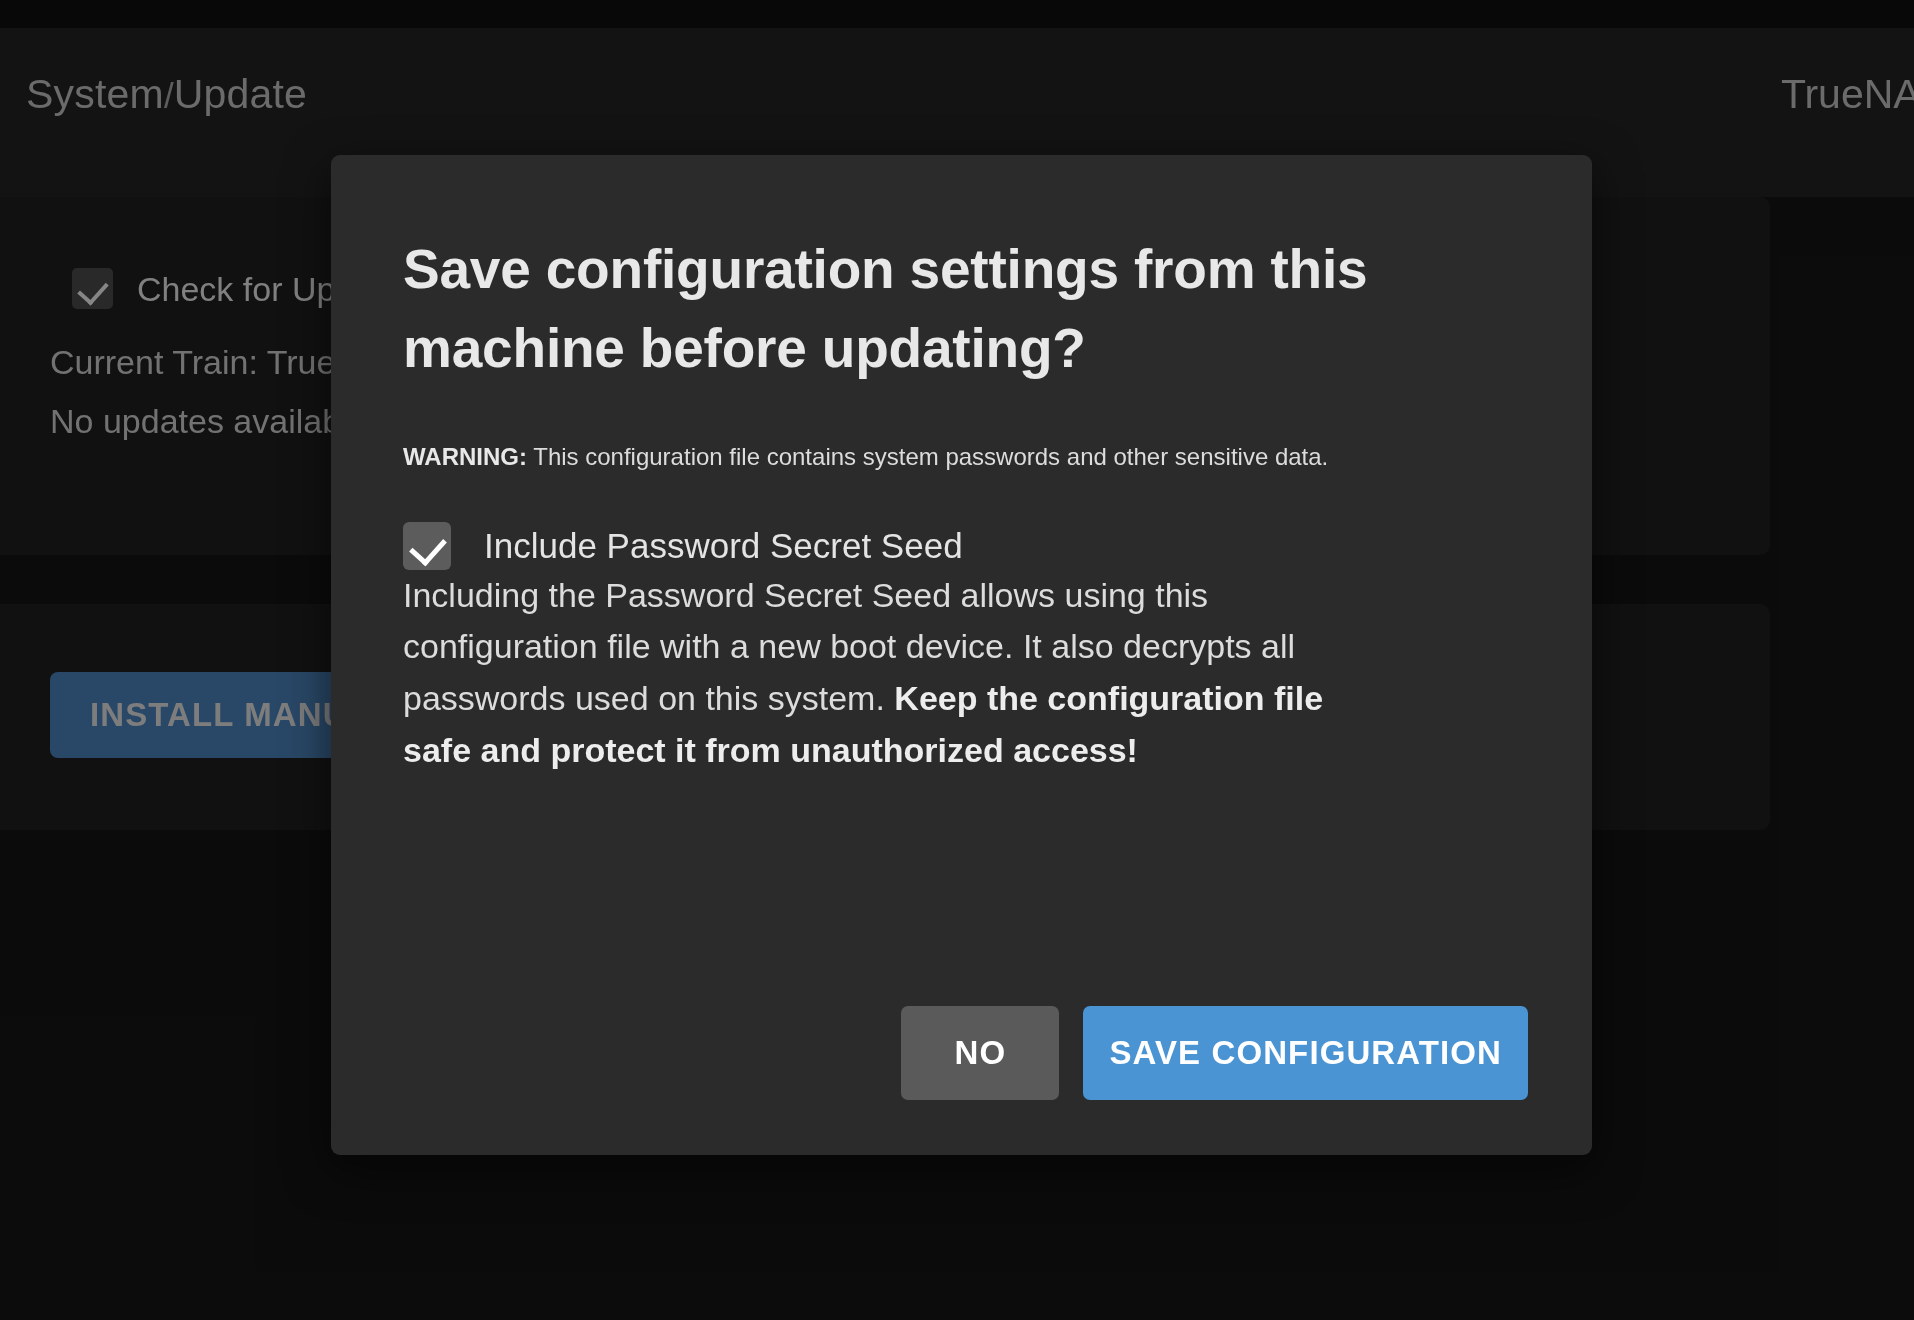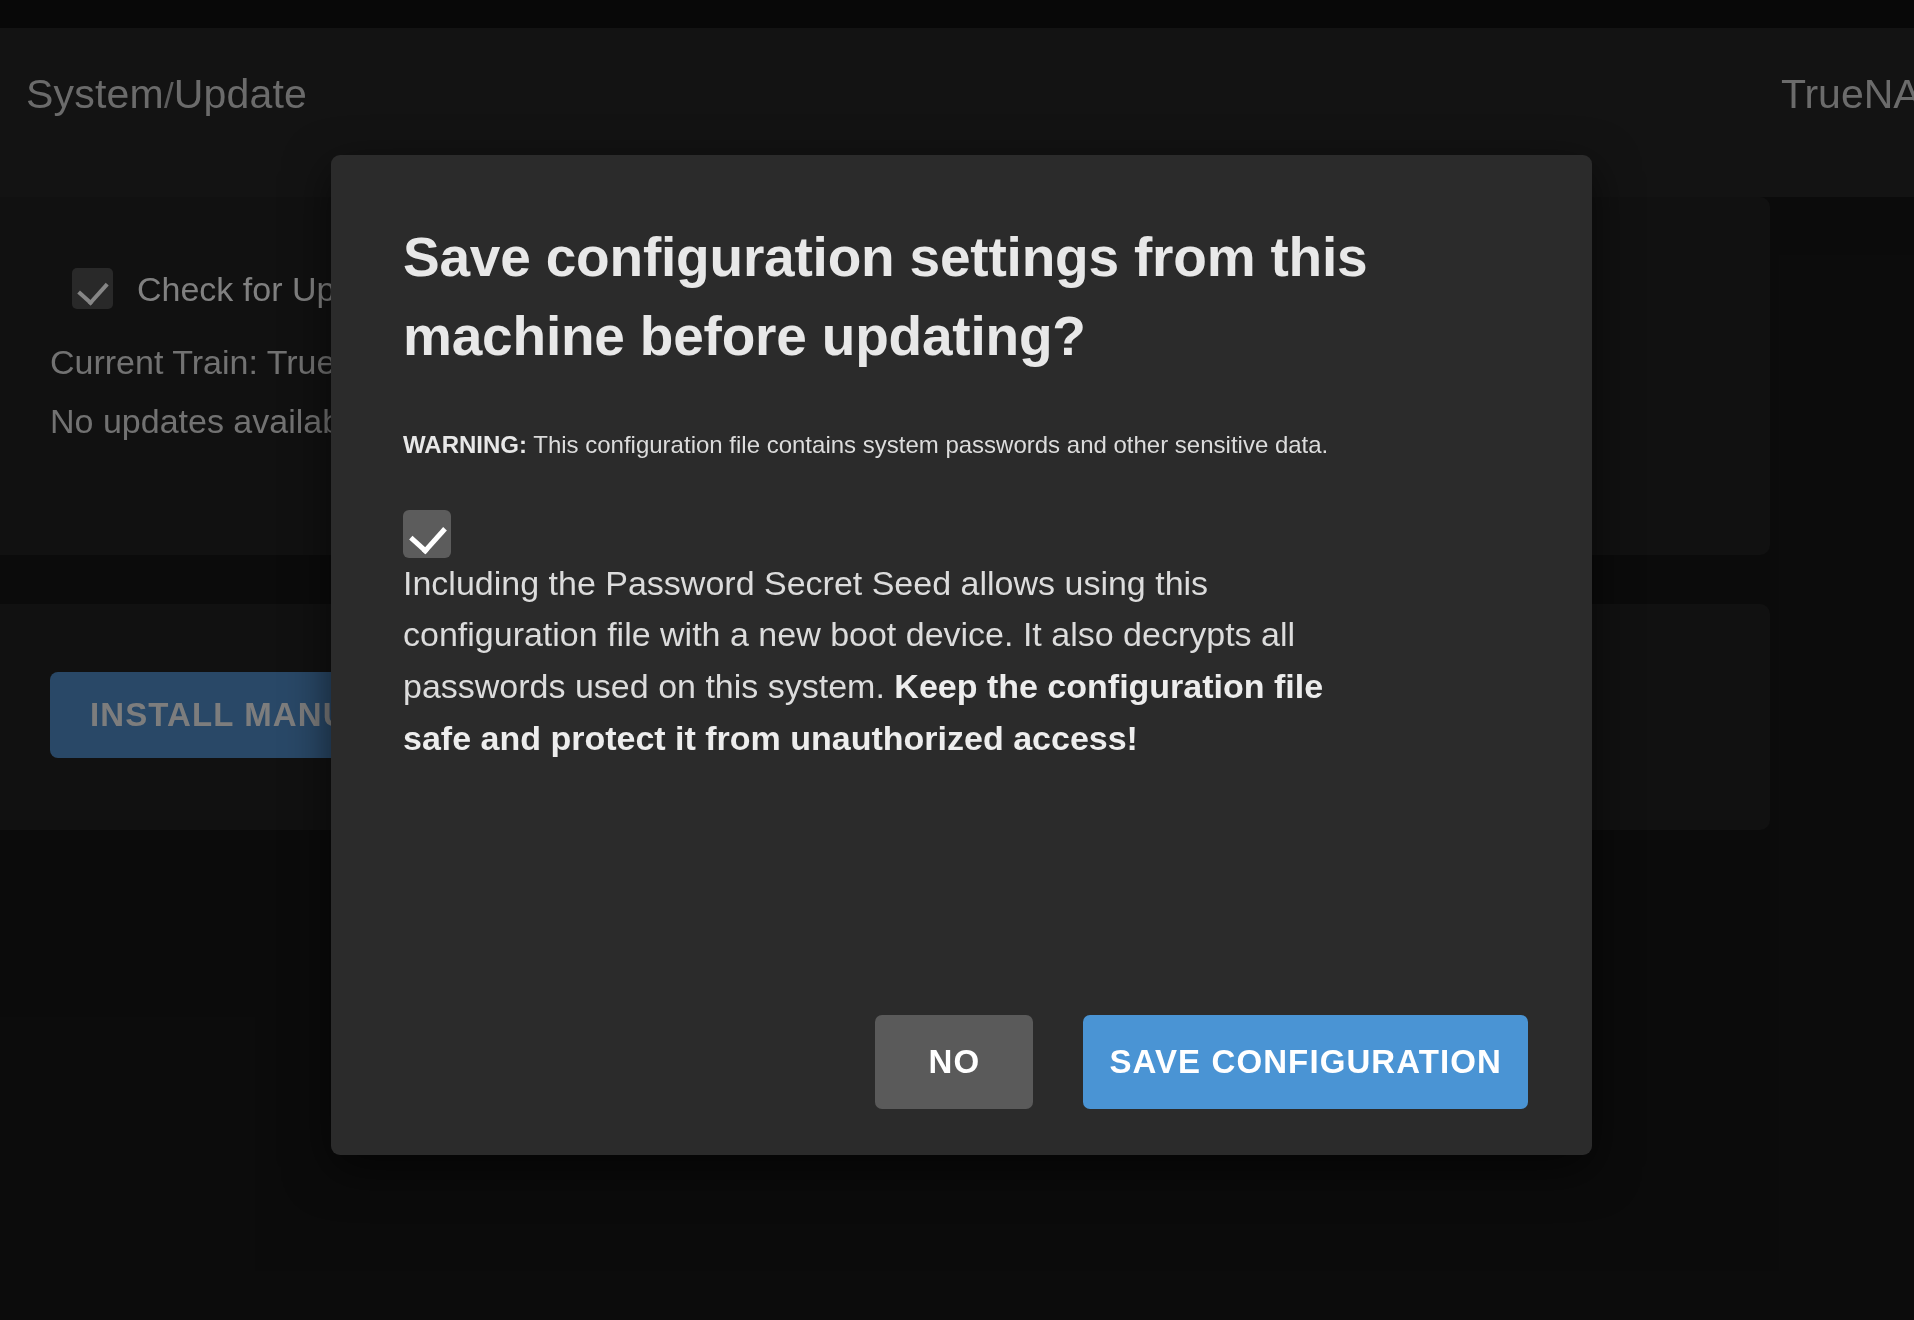--- a/index.html
+++ b/index.html
@@ -152,21 +152,21 @@
     width: 1261px;
     height: 1000px;
     background: #2b2b2b;
     border-radius: 9px;
     box-shadow: 0 14px 46px rgba(0,0,0,0.58);
     overflow: hidden;
   }
 
   .dialog-inner {
     position: absolute;
-    left: 72px; top: 63px;
+    left: 72px; top: 75px;
     right: 64px;
   }
 
   .dialog-title {
     font-size: 55px;
     font-weight: 700;
     color: #e8e8e8;
     line-height: 1.43;
     letter-spacing: -0.2px;
     max-width: 1010px;
@@ -214,24 +214,24 @@
   .dialog-body {
     font-size: 34px;
     color: #dcdcdc;
     line-height: 1.52;
     max-width: 930px;
   }
   .dialog-body b { font-weight: 700; color: #ededed; }
 
   .dialog-actions {
     position: absolute;
-    right: 64px; bottom: 46px;
+    right: 64px; bottom: 55px;
     display: flex;
     align-items: flex-end;
-    gap: 50px;
+    gap: 24px;
   }
   .btn {
     border: none;
     border-radius: 7px;
     font-family: "Liberation Sans", sans-serif;
     font-size: 33px;
     font-weight: 700;
     letter-spacing: 1.1px;
     height: 94px;
     cursor: pointer;
@@ -287,20 +287,21 @@
     <div class="dialog-inner">
 
       <div class="dialog-title">Save configuration settings from this machine before updating?</div>
 
       <div class="dialog-warning">
         <b>WARNING:</b><span> This configuration file contains system passwords and other sensitive data.</span>
       </div>
 
       <div class="dialog-check-row">
         <span class="dlg-checkbox"></span>
+        <span class="dlg-check-label">Include Password Secret Seed</span>
       </div>
 
       <div class="dialog-body">
         <span>Including the Password Secret Seed allows using this configuration file with a new boot device. It also decrypts all passwords used on this system. </span><b>Keep the configuration file safe and protect it from unauthorized access!</b>
       </div>
     </div>
 
     <div class="dialog-actions">
       <button class="btn btn-no">NO</button>
       <button class="btn btn-save">SAVE CONFIGURATION</button>

